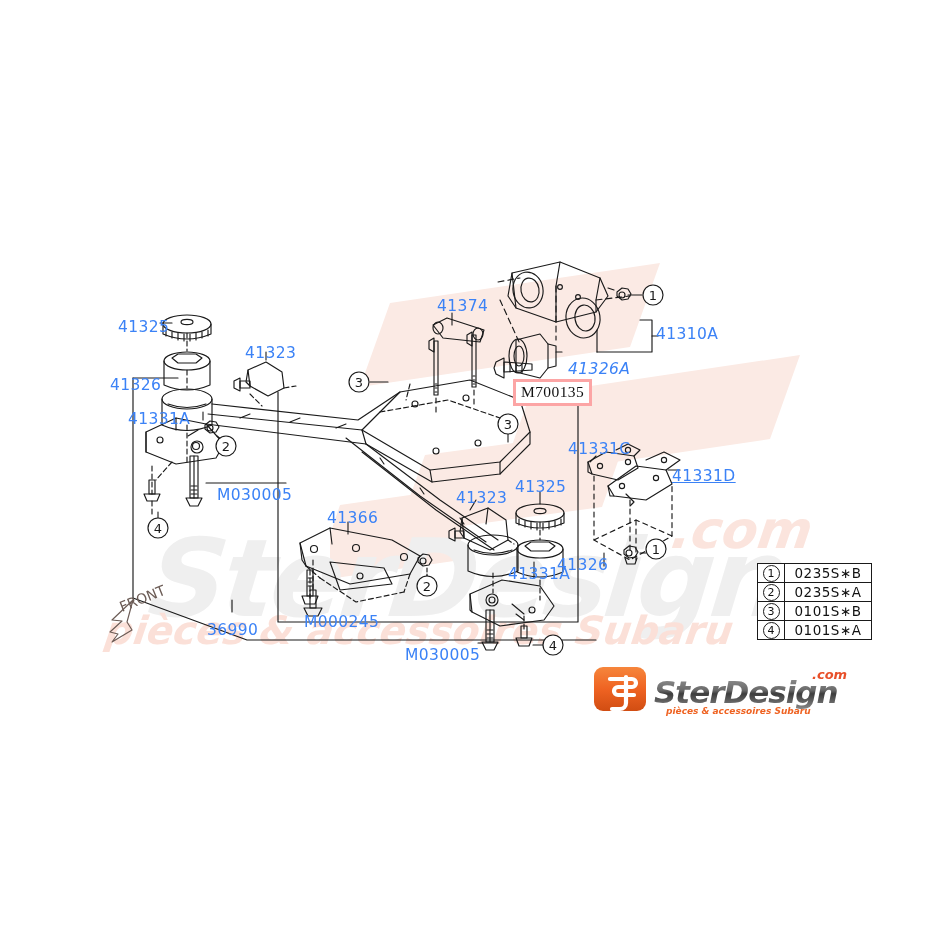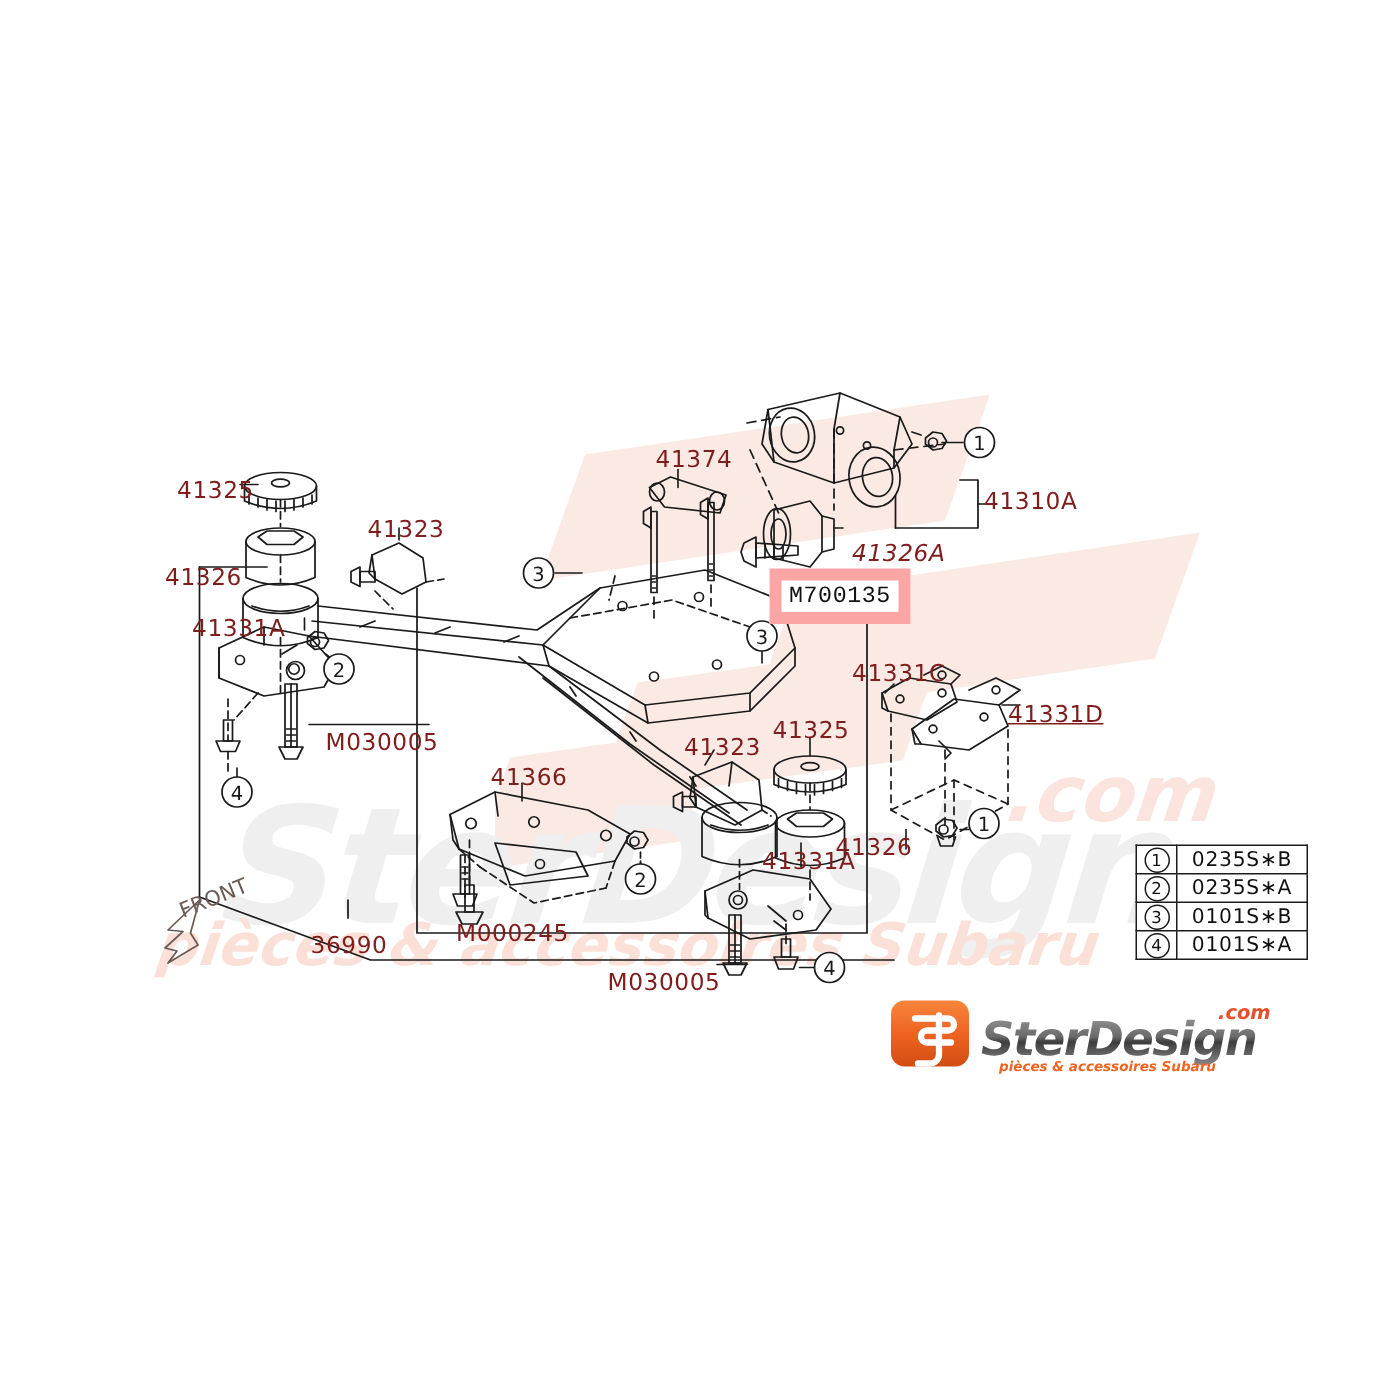--- a/index.html
+++ b/index.html
@@ -48,33 +48,33 @@
   }
 
   
   #drawing{position:absolute;left:0;top:0;width:931px;height:931px;}
 
   
   .lbl{
     position:absolute;
     font-family:"DejaVu Sans", sans-serif;
     font-size:15.5px;
-    color:#7f1d1d;
+    color:#3b82f6;
     white-space:nowrap;
     letter-spacing:0.4px;
   }
 
   
   #hl-box{
     position:absolute;
     left:513px;top:379px;
     padding:2px 5px 3px 5px;
-    border:8px solid #fca5a5;
+    border:3px solid #fca5a5;
     background:#ffffff;
-    font-family:Liberation Mono, monospace;
+    font-family:Liberation Serif, serif;
     font-size:15.5px;
     color:#111111;
     letter-spacing:0.4px;
     line-height:1.05;
     box-sizing:border-box;
   }
 
   
   #legend{
     position:absolute;

